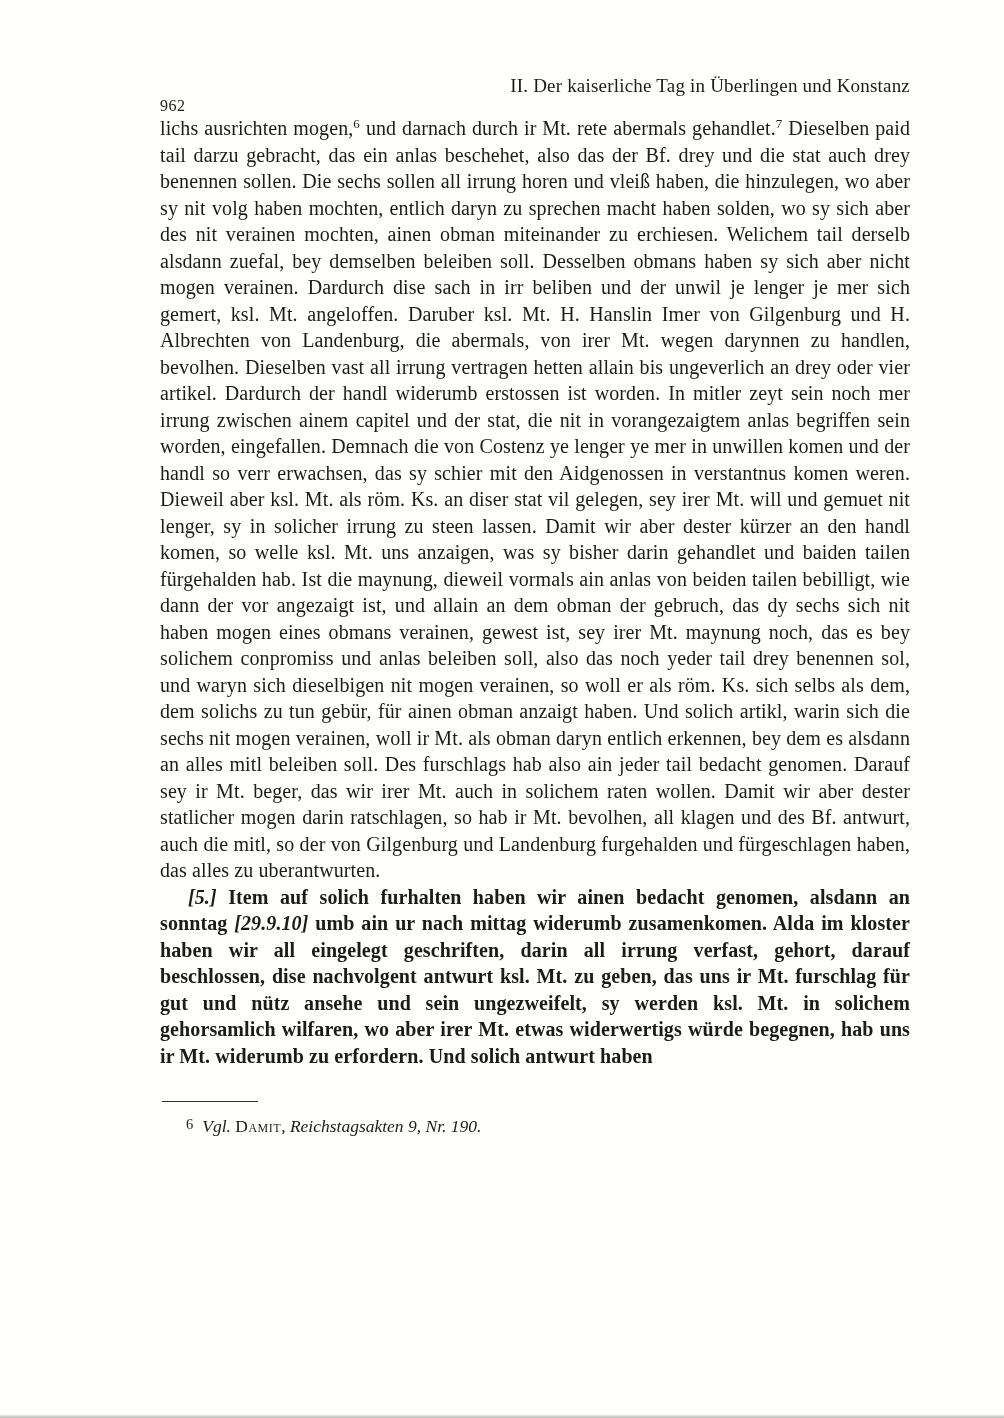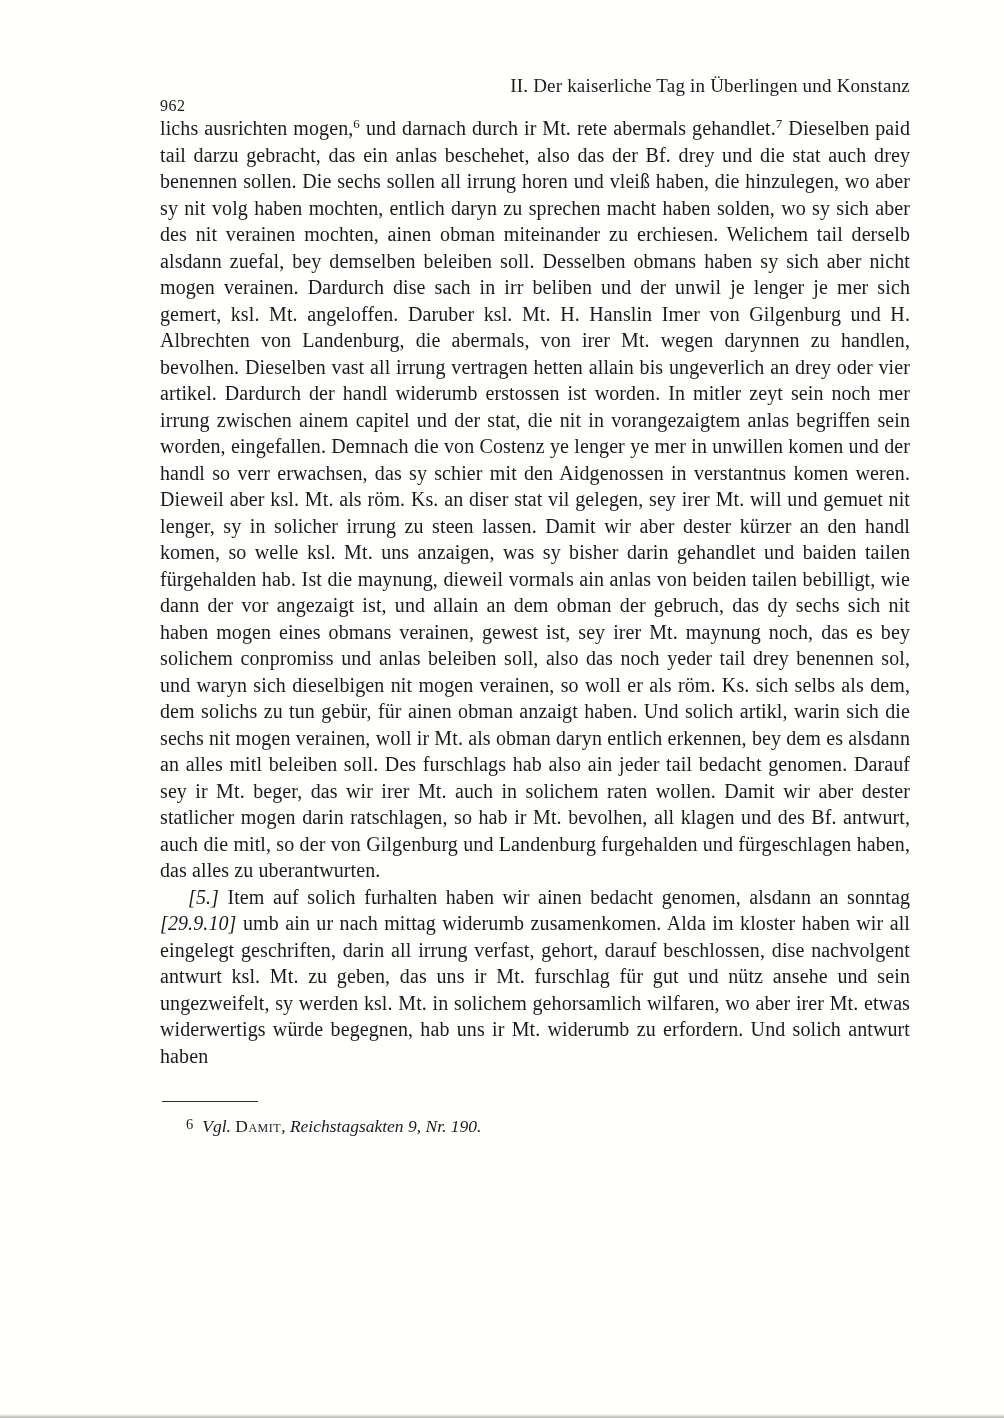--- a/index.html
+++ b/index.html
@@ -34,21 +34,21 @@
     font-size: 19px;
     padding-top: 3px;
     letter-spacing: 0.2px;
   }
   .body-text p {
     font-size: 20px;
     line-height: 26.5px;
     text-align: justify;
     letter-spacing: 0.1px;
   }
-  .body-text p.indent { text-indent: 28px; }
+  .body-text p.indent { text-indent: 28px; font-weight: bold; }
   .body-text sup {
     font-size: 13px;
     line-height: 0;
     vertical-align: 7px;
   }
   em { font-style: italic; }
   .footnotes {
     margin-top: 32px;
   }
   .fn-rule {

